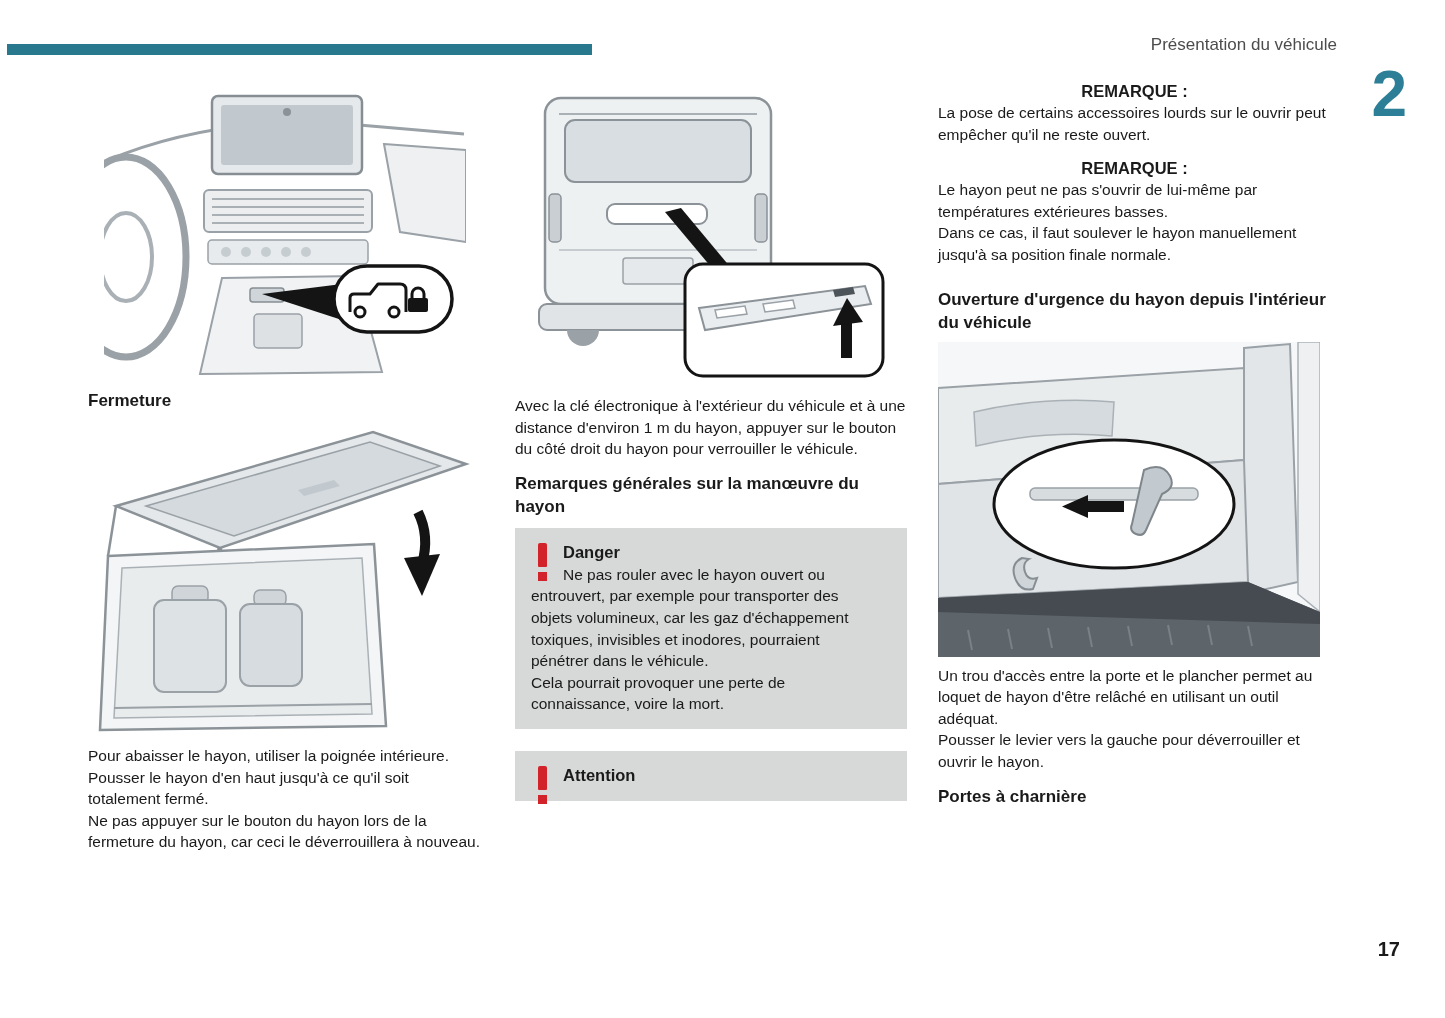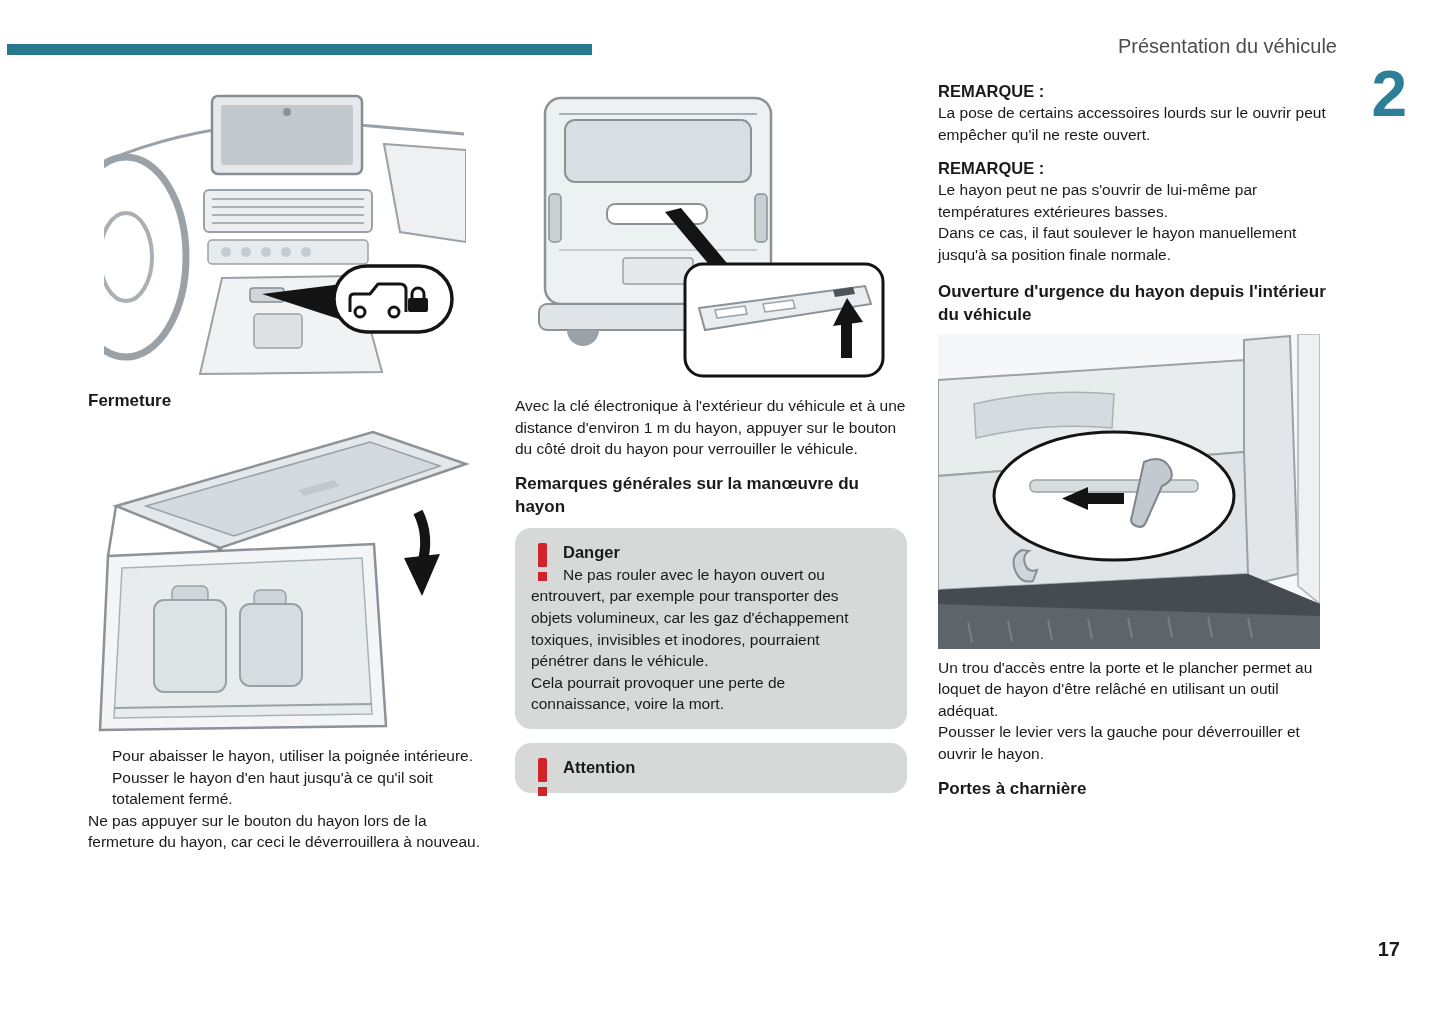--- a/index.html
+++ b/index.html
@@ -1,49 +1,49 @@
 <!DOCTYPE html>
 <html lang="fr"><head>
 <meta charset="utf-8">
 <style>
   html,body { margin:0; padding:0; background:#ffffff; }
   .page {
     position:relative; width:1445px; height:1018px; background:#ffffff;
     font-family:"Liberation Sans", sans-serif; color:#1a1a1a; overflow:hidden;
   }
   .top-bar { position:absolute; left:7px; top:44px; width:585px; height:11px; background:#28798e; }
-  .header-title { position:absolute; top:35px; right:108px; font-size:20px; color:#4c4c4c; }
+  .header-title { position:absolute; top:35px; right:108px; font-size:17px; color:#4c4c4c; }
   .chapter-num {
     position:absolute; top:62px; right:38px; font-size:64px; line-height:64px;
     font-weight:bold; color:#2c7f96;
   }
   .page-number { position:absolute; right:45px; top:938px; font-size:20px; font-weight:bold; }
 
   .col { position:absolute; }
   .col-left  { left:88px;  top:82px; width:393px; }
   .col-mid   { left:515px; top:82px; width:392px; }
   .col-right { left:938px; top:80px; width:393px; }
 
   .body-text { font-size:15.5px; line-height:21.6px; margin:0; }
   .heading   { font-size:17px; font-weight:bold; line-height:23px; margin:0; }
-  .remark-label { font-size:16.5px; font-weight:bold; line-height:22px; margin:0; }
-
-  .mt6  { margin-top:6px;margin-left:24px; }
+  .remark-label { font-size:16.5px; font-weight:bold; line-height:22px; margin:0;text-align:center; }
+
+  .mt6  { margin-top:6px; }
   .mt10 { margin-top:10px; } .mt12 { margin-top:12px; }
-  .mt14 { margin-top:14px; }
+  .mt14 { margin-top:22px; }
 
   .fig { margin:0; }
   .fig svg { display:block; }
   .fig-dashboard { margin:0 0 14px 16px; }
   .fig-tailgate-open { margin:8px 0 8px 0; }
   .fig-van-rear { margin:0 0 10px 0; }
   .fig-interior { margin:8px 0 8px 0; }
 
   .warn-box {
-    background:#d7d8d8; border-radius:16px; padding:12px 28px 14px 16px;
+    background:#d7d8d8; border-radius:0; padding:12px 28px 14px 16px;
   }
   .warn-title { font-size:16.5px; font-weight:bold; line-height:24px; }
   .warn-icon { float:left; width:20px; height:42px; margin:3px 10px 0 2px; position:relative; }
   .warn-icon .bar {
     position:absolute; left:5px; top:0; width:9px; height:24px;
     background:#d2232a; border-radius:2px 2px 1px 1px;
   }
   .warn-icon .dot { position:absolute; left:5px; top:29px; width:9px; height:9px; background:#d2232a; }
   .warn-box p { font-size:15.5px; line-height:21.6px; margin:0; }
 

